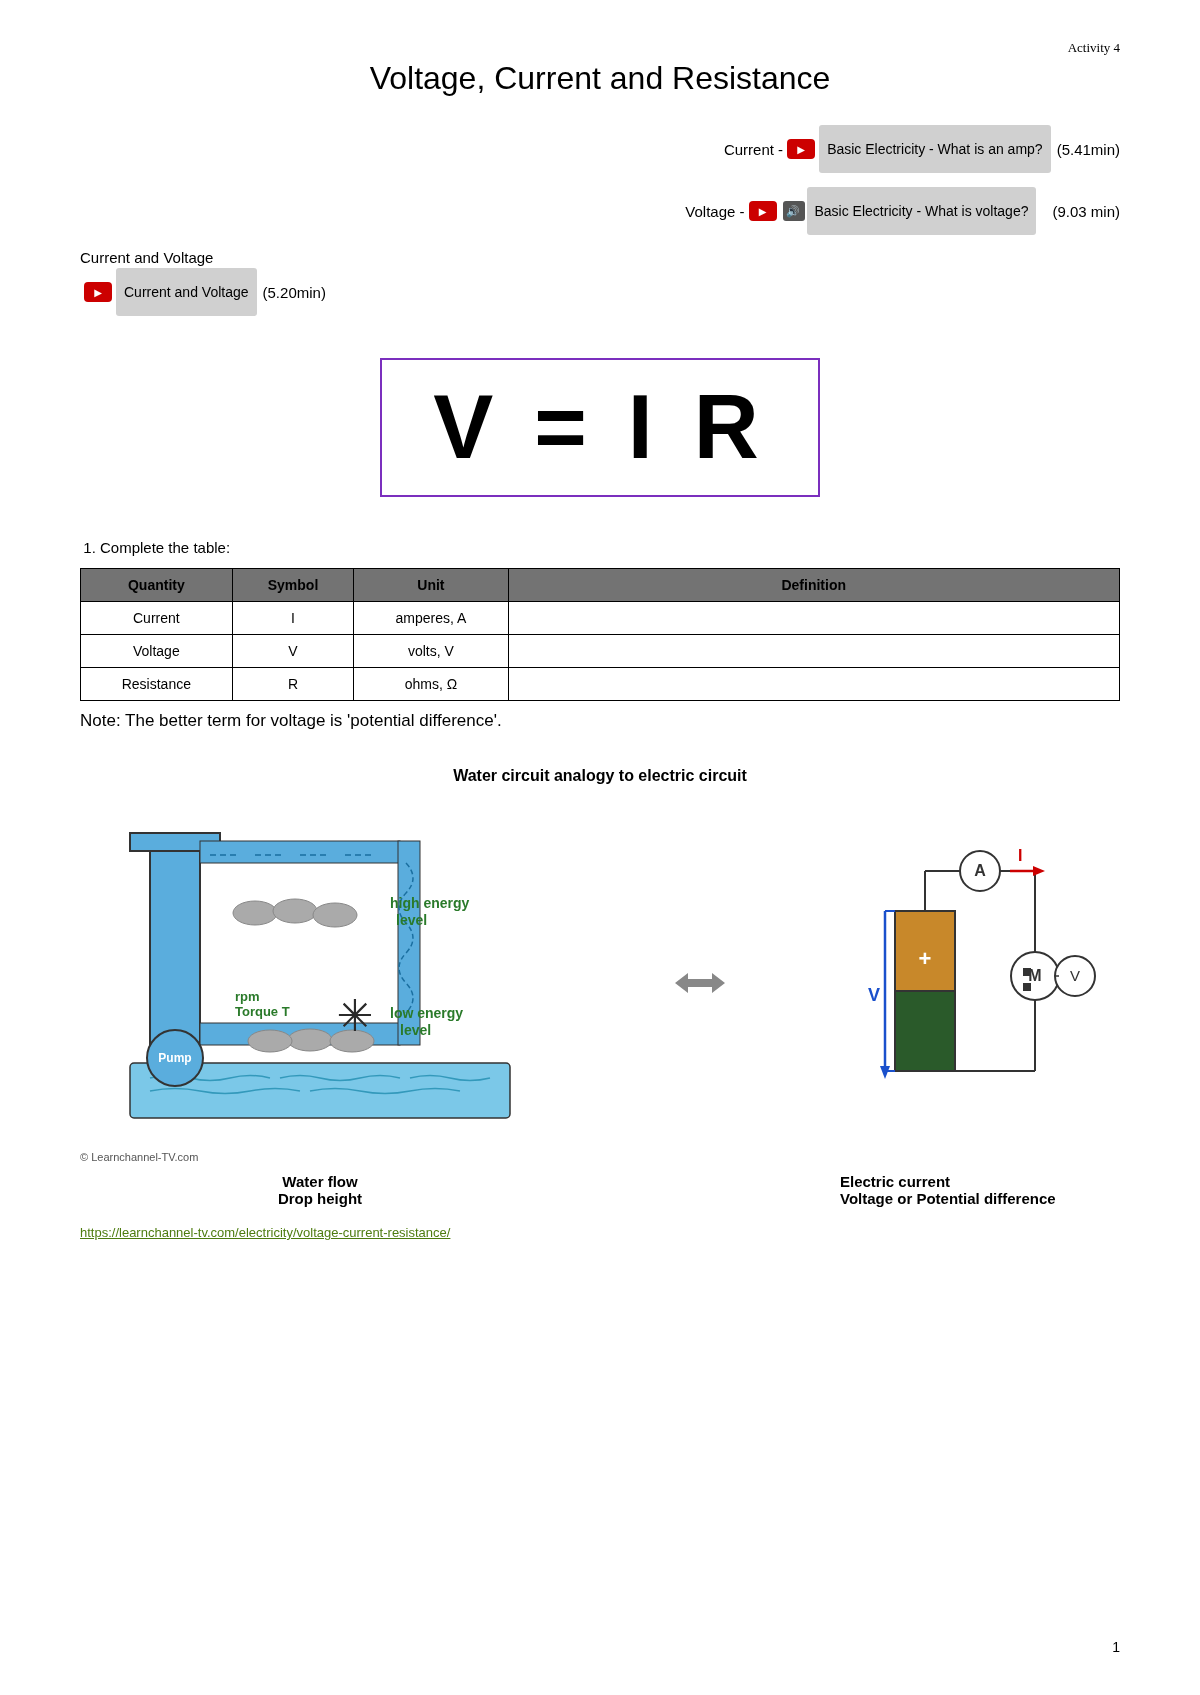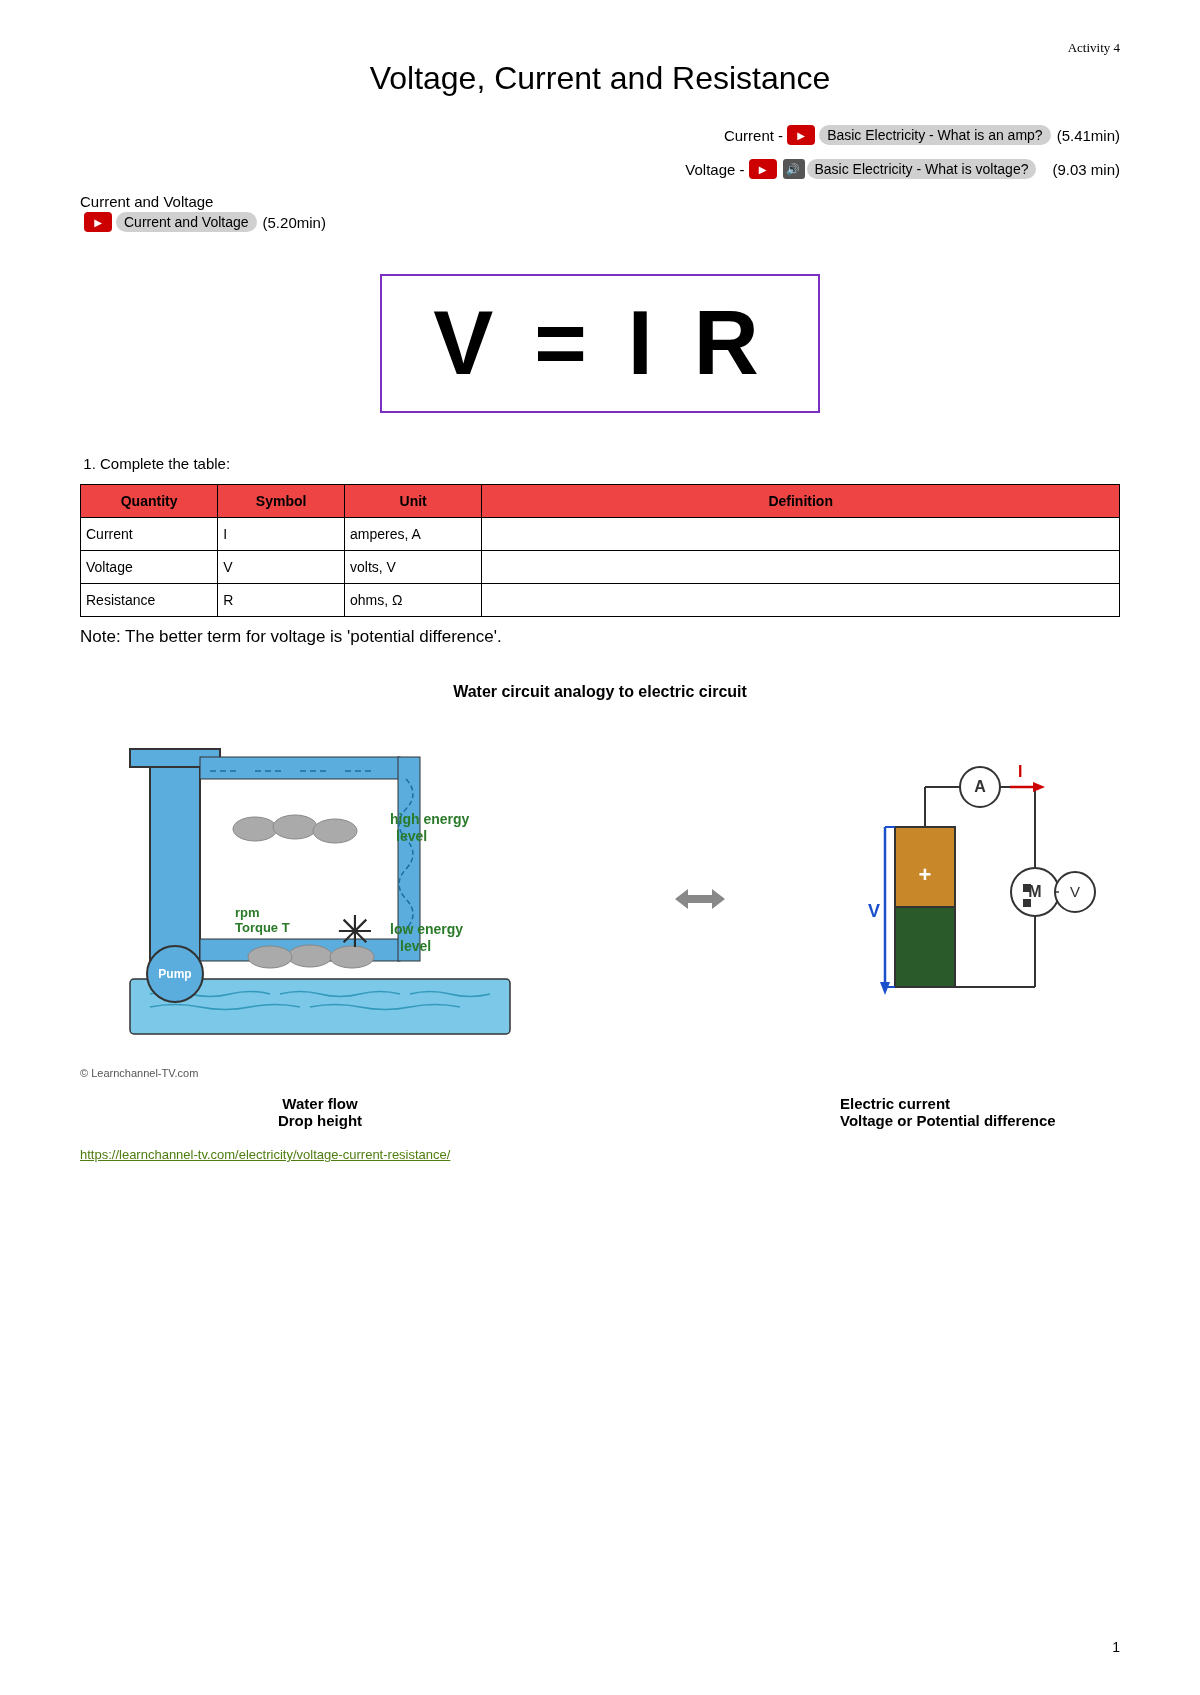--- a/index.html
+++ b/index.html
@@ -74,22 +74,22 @@
       width: 22px;
       height: 20px;
       font-size: 11px;
       margin: 0 2px;
       vertical-align: middle;
       flex-shrink: 0;
     }
 
     .link-style {
       background: #d0d0d0;
-      padding: 2px 8px;
-      border-radius: 10px;
+      padding: 16px 8px;
+      border-radius: 3px;
       font-size: 14px;
     }
 
     .formula-box {
       border: 2px solid #7b2fbe;
       margin: 42px auto;
       width: 440px;
       text-align: center;
       padding: 18px 20px;
     }
@@ -108,26 +108,27 @@
       font-family: Arial, sans-serif;
       font-size: 14px;
       margin-bottom: 10px;
     }
 
     .data-table th {
       border: 1px solid #000;
       padding: 8px 12px;
       font-weight: bold;
       text-align: center;
-      background: #ef4444;
+      background: #737373;
     }
 
     .data-table td {
       border: 1px solid #000;
-      padding: 8px 5px;
+      padding: 8px 12px;
+      text-align: center;
     }
 
     .data-table td.definition-cell {
       min-width: 380px;
     }
 
     .note-text {
       font-size: 17px;
       font-family: Arial, sans-serif;
       margin-top: 6px;
@@ -176,21 +177,21 @@
       font-size: 11px;
       color: #555;
       font-family: Arial, sans-serif;
       margin-top: 4px;
     }
 
     .analogy-bottom {
       display: flex;
       align-items: flex-start;
       gap: 16px;
-      margin-top: 16px;
+      margin-top: 10px;
     }
 
     .left-bottom-label {
       width: 480px;
       text-align: center;
       flex-shrink: 0;
     }
 
     .arrow-area {
       flex: 1;

